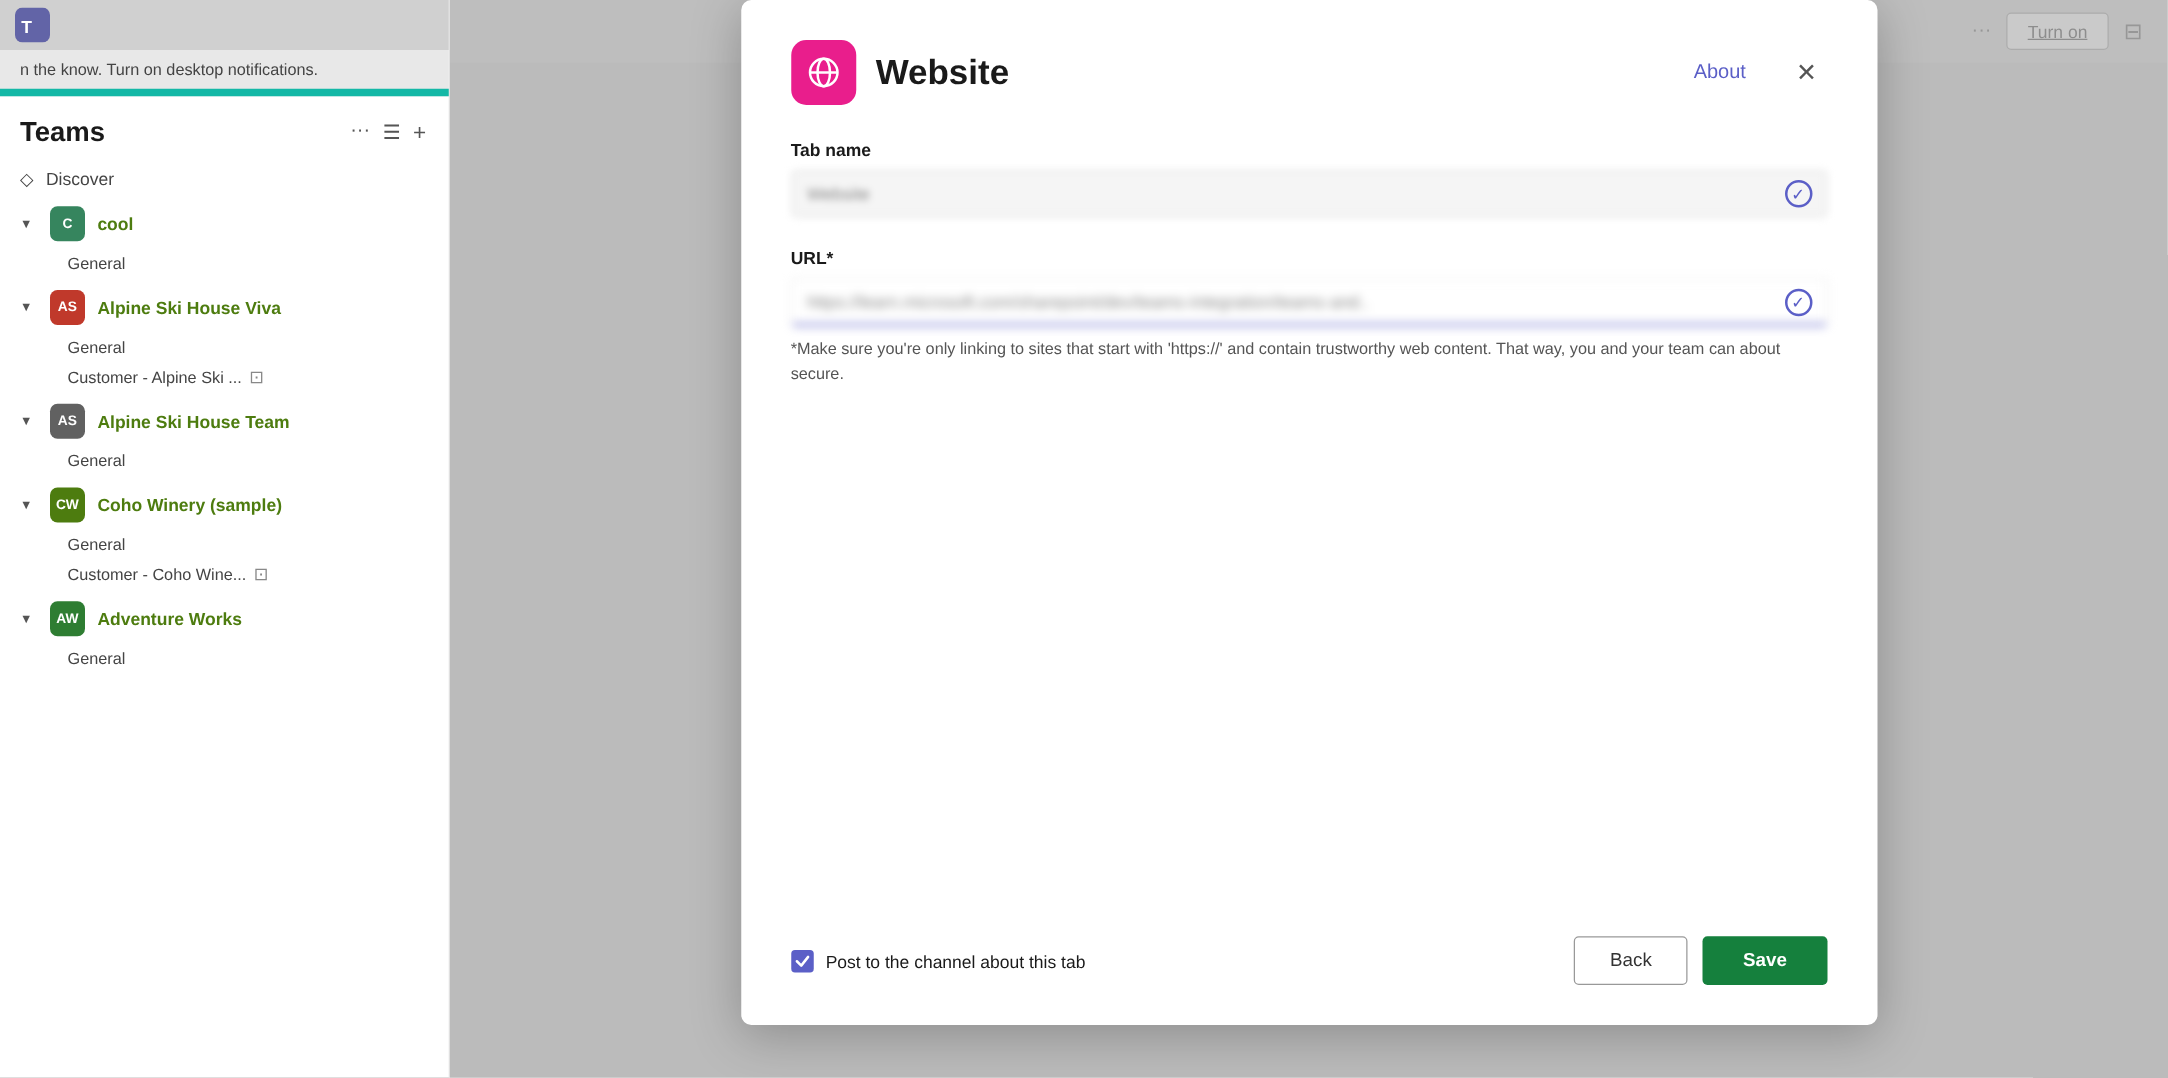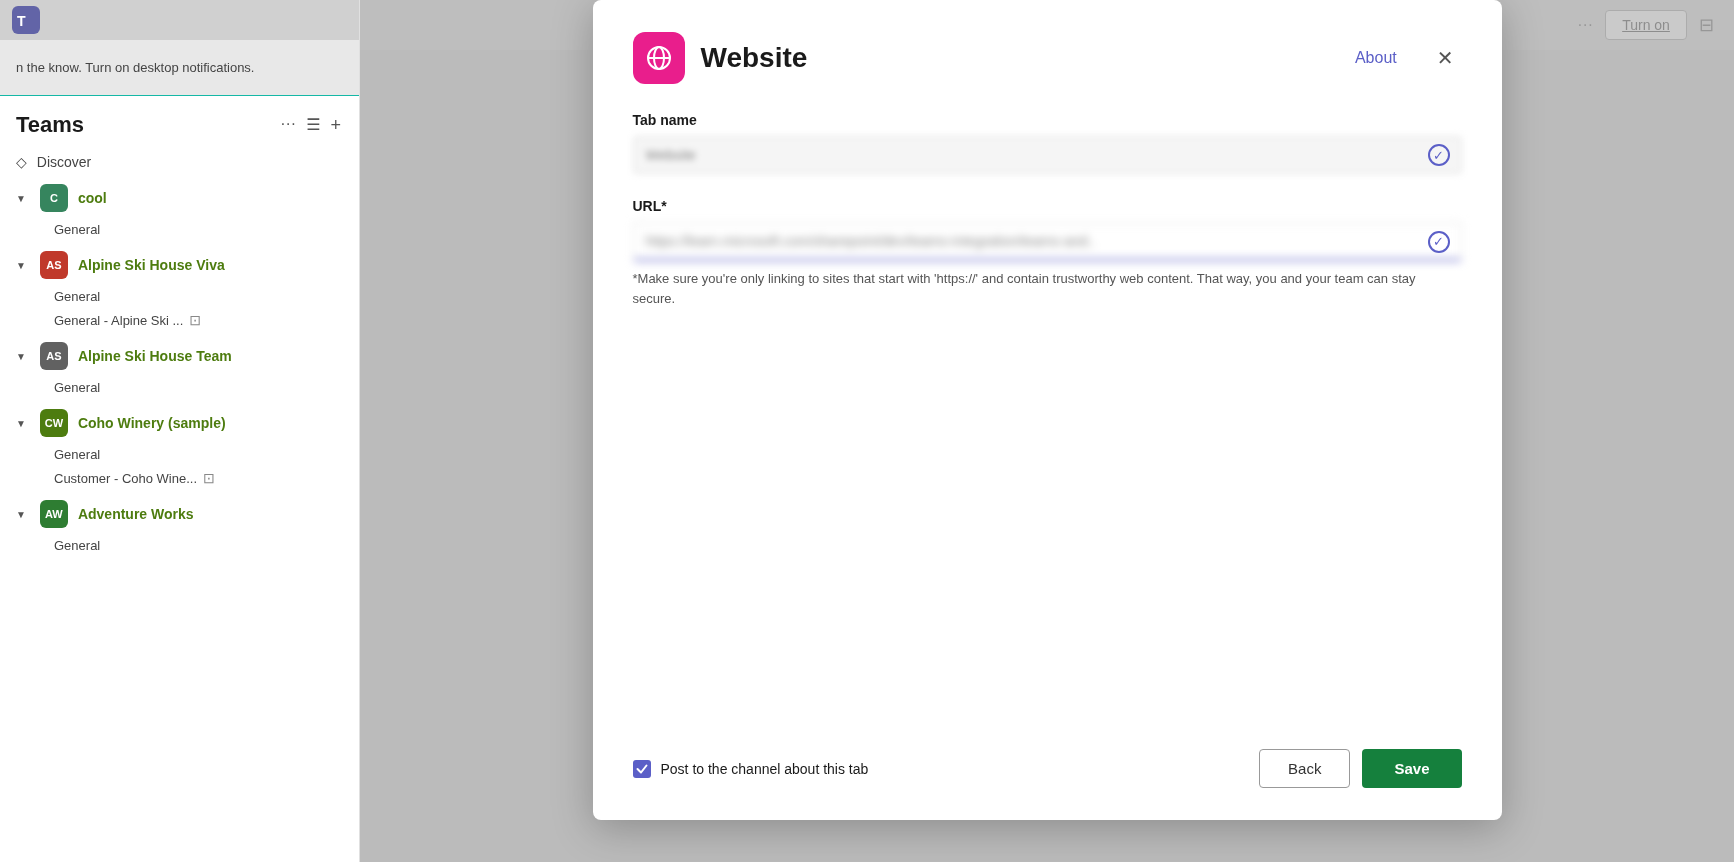--- a/index.html
+++ b/index.html
@@ -40,24 +40,24 @@
       gap: 8px;
     }
 
     .teams-icon {
       width: 28px;
       height: 28px;
     }
 
     .notification-bar {
       background: #e8e8e8;
-      padding: 20px 16px;
+      padding: 8px 16px;
       font-size: 13px;
       color: #444;
-      border-bottom: 1px solid #14b8a6;
+      border-bottom: 6px solid #14b8a6;
     }
 
     .sidebar-header {
       display: flex;
       align-items: center;
       justify-content: space-between;
       padding: 16px 18px 8px 16px;
     }
 
     .sidebar-title {
@@ -417,21 +417,21 @@
         <span class="collapse-arrow">▼</span>
         <div class="team-avatar" style="background:#c0392b;">
           <span>AS</span>
         </div>
         <span class="team-name">Alpine Ski House Viva</span>
       </div>
       <div class="team-channel">
         <span>General</span>
       </div>
       <div class="team-channel">
-        <span>General - Alpine Ski ...</span>
+        <span>Customer - Alpine Ski ...</span>
         <span class="channel-icon">⊡</span>
       </div>
     </div>
 
     <div class="team-group">
       <div class="team-header">
         <span class="collapse-arrow">▼</span>
         <div class="team-avatar" style="background:#616161;">
           <span>AS</span>
         </div>
@@ -503,21 +503,21 @@
             <div class="check-icon">✓</div>
           </div>
         </div>
 
         <div class="field-group">
           <label class="field-label">URL*</label>
           <div class="field-input-wrapper">
             <input class="field-input url-input" type="text" value="https://learn.microsoft.com/sharepoint/dev/teams-integration/teams-and.." style="filter: blur(4px);">
             <div class="check-icon">✓</div>
           </div>
-          <p class="hint-text">*Make sure you're only linking to sites that start with 'https://' and contain trustworthy web content. That way, you and your team can stay secure.</p>
+          <p class="hint-text">*Make sure you're only linking to sites that start with 'https://' and contain trustworthy web content. That way, you and your team can about secure.</p>
         </div>
 
         <div style="flex:1;"></div>
 
         <div class="modal-footer">
           <div class="checkbox-group">
             <div class="checkbox">
               <svg viewBox="0 0 12 12" fill="none">
                 <polyline points="1.5,6 5,9.5 10.5,2.5" stroke="white" stroke-width="2" stroke-linecap="round" stroke-linejoin="round"></polyline>
               </svg>

